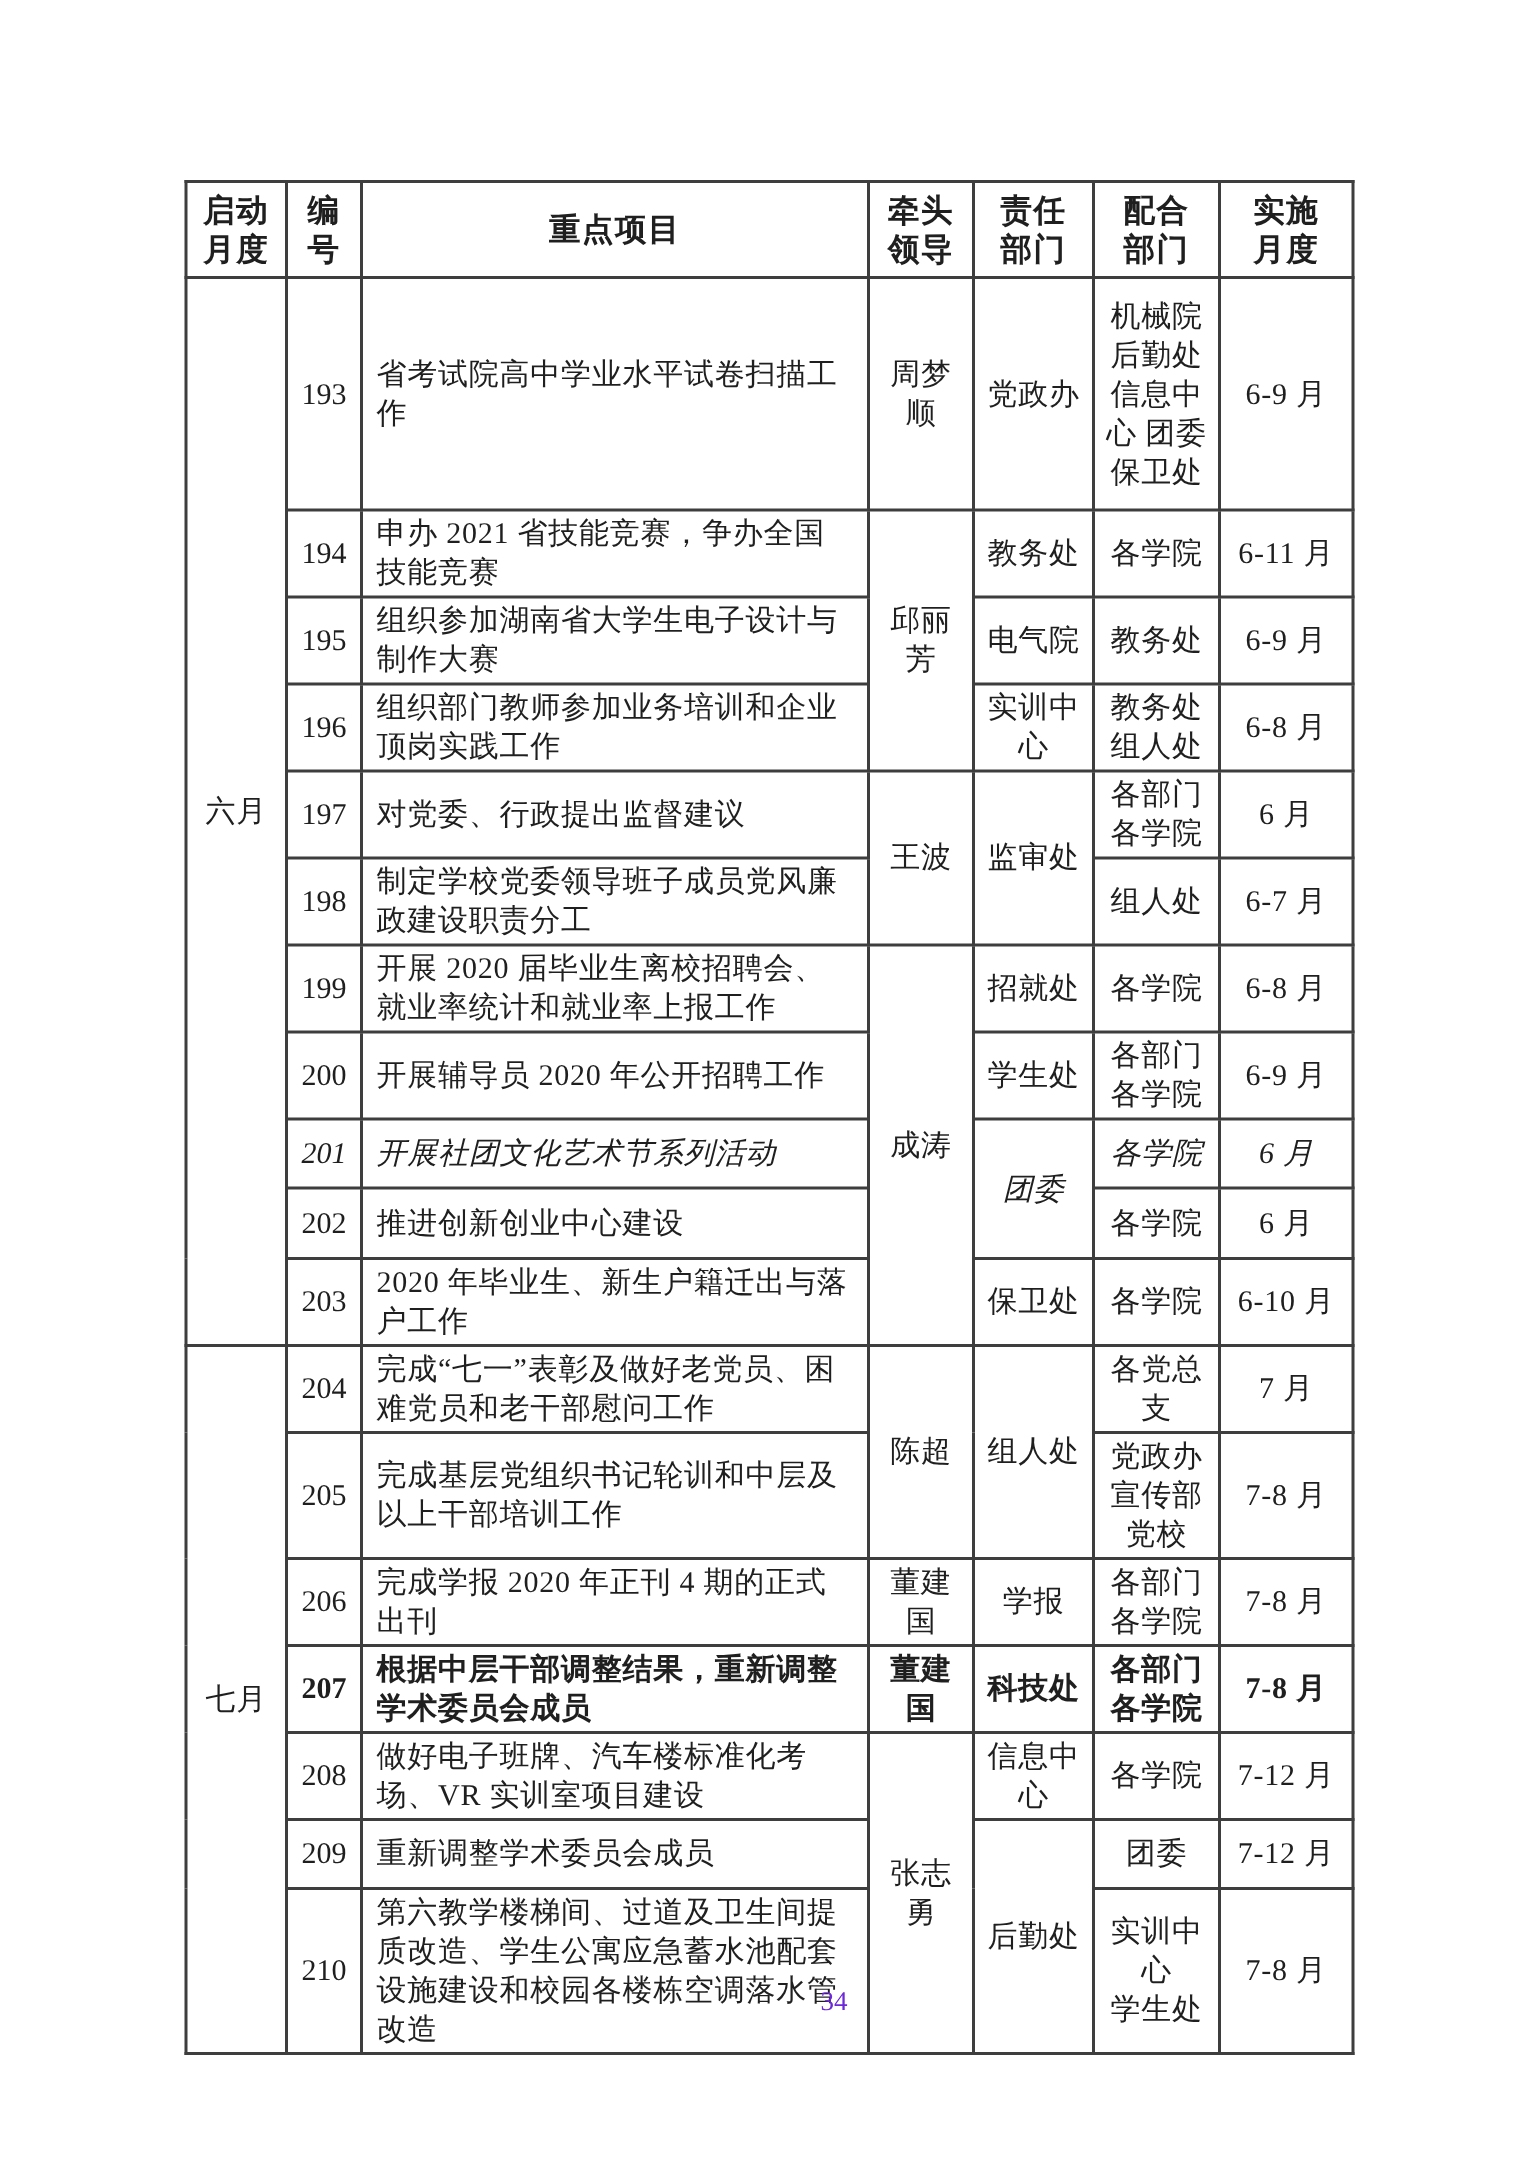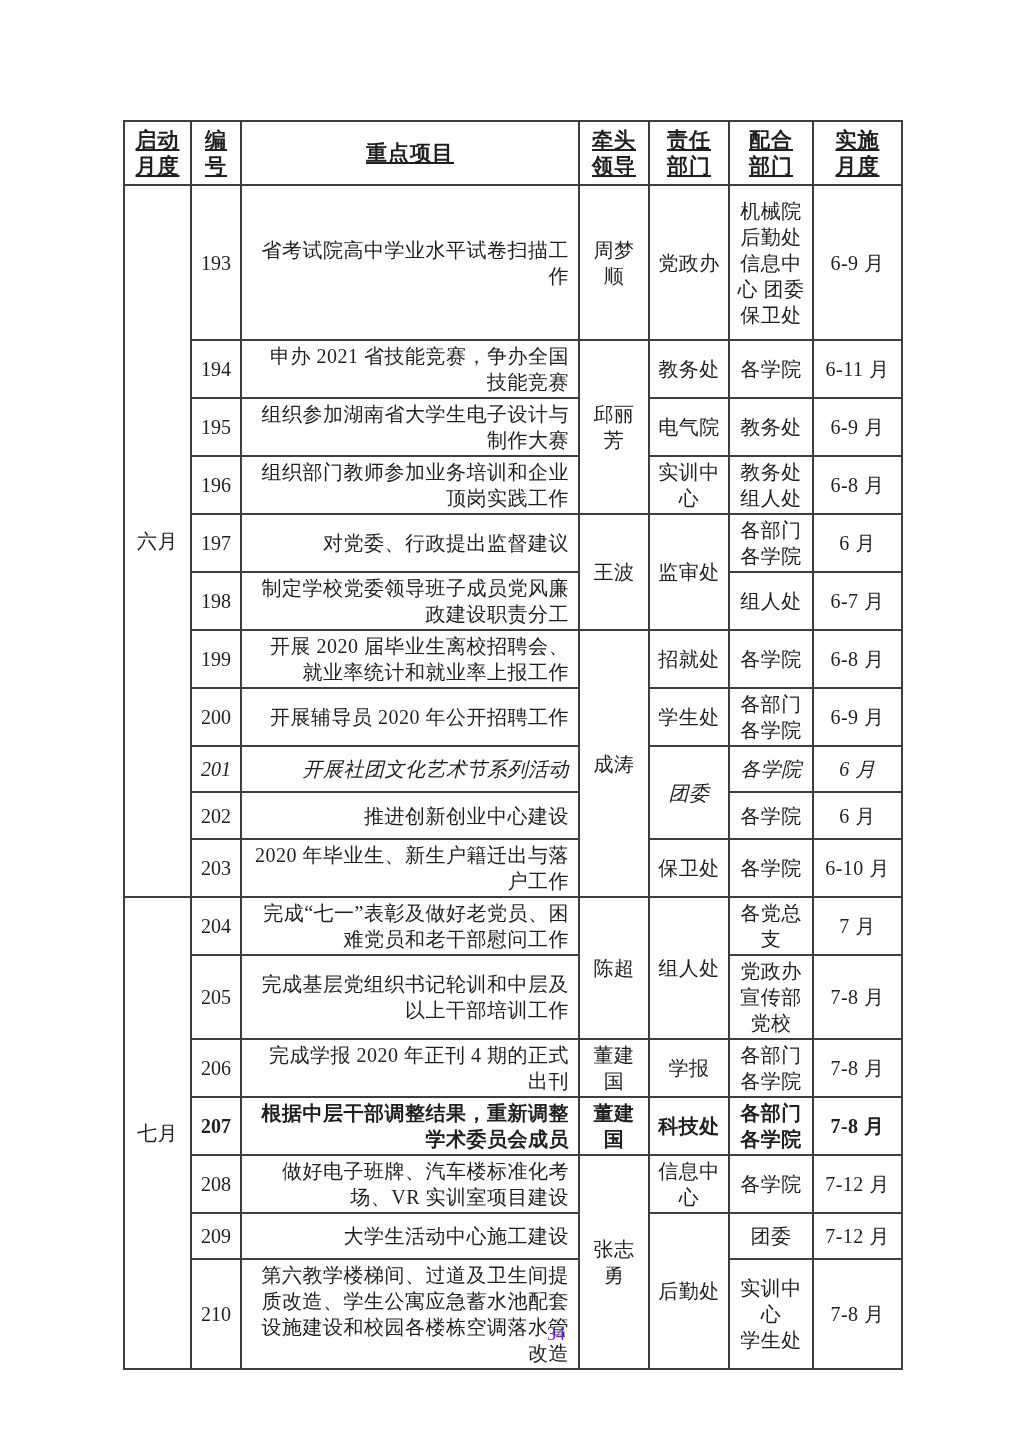--- a/index.html
+++ b/index.html
@@ -46,21 +46,21 @@
   }
   .plan td {
     font-size: 20px;
     line-height: 26px;
     text-align: center;
     white-space: pre-wrap;
     padding: 2px 5px;
     letter-spacing: 0.5px;
   }
   .plan td.col-project {
-    text-align: right;
+    text-align: left;
     padding: 2px 9px;
   }
   .plan td.col-no {
     letter-spacing: 0;
   }
   .page-num {
     position: absolute;
     top: 1324px;
     left: 0;
     width: 1024px;
@@ -80,21 +80,21 @@
     <colgroup>
       <col style="width:67px">
       <col style="width:50px">
       <col style="width:338px">
       <col style="width:70px">
       <col style="width:80px">
       <col style="width:84px">
       <col style="width:89px">
     </colgroup>
     <thead>
-      <tr style="height:64px;text-decoration:underline;">
+      <tr style="height:64px;">
         <th>启动
 月度</th>
         <th>编
 号</th>
         <th>重点项目</th>
         <th>牵头
 领导</th>
         <th>责任
 部门</th>
         <th>配合
@@ -218,21 +218,21 @@
         <tr style="height: 52px; padding-left: 48px;">
           <td class="col-no">208</td>
           <td class="col-project">做好电子班牌、汽车楼标准化考场、VR 实训室项目建设</td>
           <td rowspan="3" class="col-leader">张志勇</td>
           <td class="col-dept">信息中心</td>
           <td class="col-coop">各学院</td>
           <td class="col-impl">7-12 月</td>
         </tr>
         <tr style="height: 46px;">
           <td class="col-no">209</td>
-          <td class="col-project">大学生活动中心施工建设</td>
+          <td class="col-project">重新调整学术委员会成员</td>
           <td rowspan="2" class="col-dept">后勤处</td>
           <td class="col-coop">团委</td>
           <td class="col-impl">7-12 月</td>
         </tr>
         <tr style="height: 105px;">
           <td class="col-no">210</td>
           <td class="col-project">第六教学楼梯间、过道及卫生间提质改造、学生公寓应急蓄水池配套设施建设和校园各楼栋空调落水管改造</td>
           <td class="col-coop">实训中心
 学生处</td>
           <td class="col-impl">7-8 月</td>

